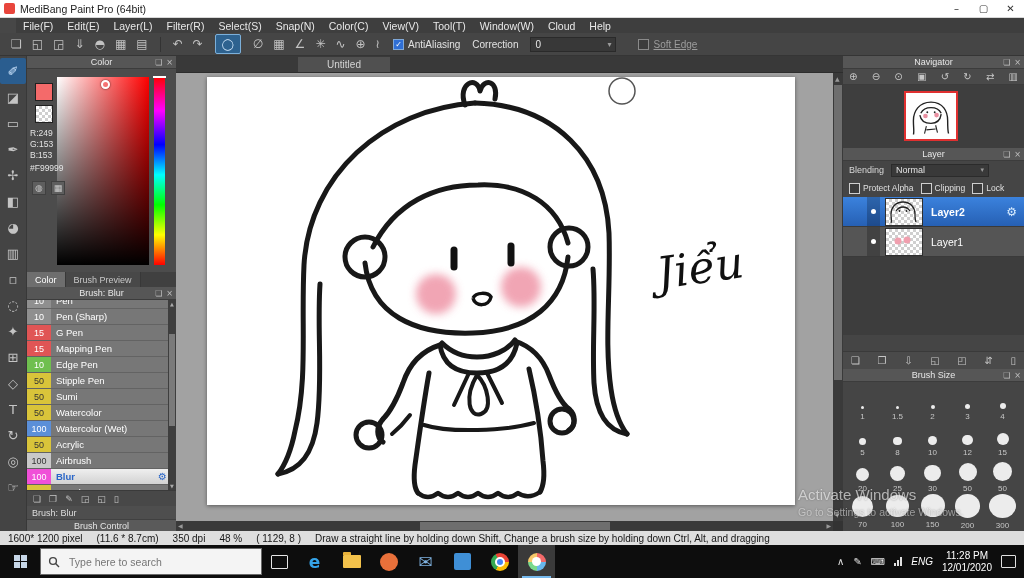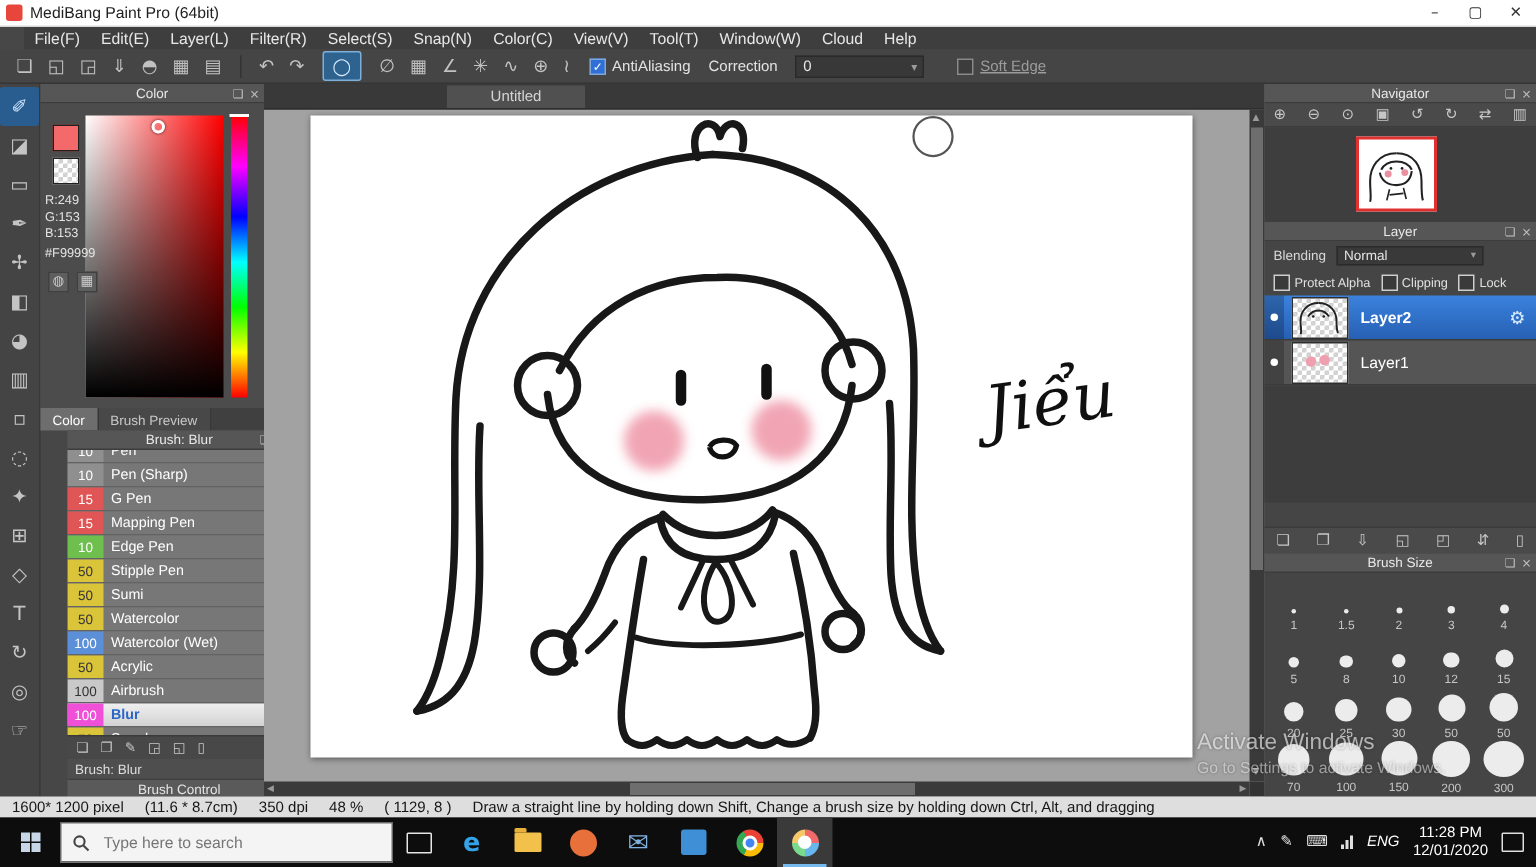--- a/index.html
+++ b/index.html
@@ -72,21 +72,21 @@
   .rgbline{position:absolute;left:3px;font-size:8.5px;color:#e4e4e4;white-space:nowrap;}
   .cicons{position:absolute;left:5px;top:112px;display:flex;gap:5px;}
   .cicon{width:14px;height:14px;background:#5e5e5e;border:1px solid #404040;color:#cccccc;font-size:9px;
          display:flex;align-items:center;justify-content:center;box-sizing:border-box;}
   .ctabs{position:absolute;left:0;bottom:0;width:100%;height:15px;background:#404040;display:flex;}
   .ctab{height:15px;display:flex;align-items:center;padding:0 8px;font-size:9px;color:#c8c8c8;
         background:#484848;border-right:1px solid #383838;}
   .ctab.active{background:#6e6e6e;color:#fff;}
 
   
-  #brush-panel{left:45px;top:287px;width:149px;height:211px;}
+  #brush-panel{left:27px;top:287px;width:149px;height:211px;}
   .blist{position:relative;height:190px;overflow:hidden;background:#767676;}
   .blist-inner{margin-top:-7px;}
   .brush-row{height:15px;display:flex;align-items:center;border-bottom:1px solid #636363;padding-right:9px;background:#777777;}
   .chip{width:24px;height:15px;font-size:9px;display:flex;align-items:center;justify-content:center;flex:none;}
   .bname{font-size:9.5px;color:#ffffff;margin-left:5px;white-space:nowrap;}
   .brush-row.sel{background:linear-gradient(#efefef,#d2d2d2);}
   .brush-row.sel .bname{color:#2a66c8;font-weight:bold;}
   .gear{margin-left:auto;color:#2a66c8;font-size:10px;}
   .bscroll{position:absolute;right:0;top:0;width:8px;height:190px;background:#3e3e3e;}
   .bthumb{position:absolute;left:1px;top:34px;width:6px;height:92px;background:#7a7a7a;}
@@ -127,21 +127,21 @@
   .llabel{font-size:9px;color:#d8d8d8;width:42px;flex:none;}
   .slider{position:relative;width:88px;height:5px;background:#2e6fd6;border-radius:2px;flex:none;}
   .sknob{position:absolute;right:-2px;top:-3px;width:6px;height:11px;background:#d0d0d0;border:1px solid #888;box-sizing:border-box;}
   .lvalue{font-size:9px;color:#d8d8d8;margin-left:8px;}
   .ldrop{width:98px;height:13px;background:#393939;border:1px solid #2b2b2b;display:flex;align-items:center;
          font-size:9px;color:#e4e4e4;padding:0 4px;box-sizing:border-box;}
   .ldrop .caret{margin-left:auto;color:#9a9a9a;font-size:7px;}
   .lcheck{display:flex;align-items:center;margin-right:7px;}
   .lbox{width:9px;height:9px;border:1px solid #cfcfcf;background:#3a3a3a;margin-right:3px;flex:none;}
   .llab{font-size:8.5px;color:#e0e0e0;white-space:nowrap;}
-  .layer-row{position:relative;height:29px;display:flex;align-items:center;border-bottom:1px solid #3a3a3a;background:#555555;}
+  .layer-row{position:relative;height:29px;display:flex;align-items:center;border-bottom:1px solid #3a3a3a;background:#555555;padding-left:24px;}
   .layer-row.sel{background:linear-gradient(#3b82dd,#2660b4);}
   .vis-strip{width:13px;height:29px;background:rgba(0,0,0,.22);display:flex;align-items:center;justify-content:center;flex:none;}
   .vis-dot{width:5px;height:5px;background:#fff;border-radius:50%;}
   .lthumb{width:36px;height:26px;margin-left:5px;border:1px solid #2e2e2e;position:relative;overflow:hidden;flex:none;
           background-size:6px 6px;}
   .lname{margin-left:8px;font-size:10.5px;color:#ffffff;}
   .layer-row.sel .lname{font-weight:bold;}
   .lgear{margin-left:auto;margin-right:7px;color:#d8ecff;font-size:12px;}
   .layer-spacer{height:78px;background:#3d3d3d;}
   .lficons{position:absolute;left:0;right:0;bottom:0;height:18px;display:flex;align-items:center;

